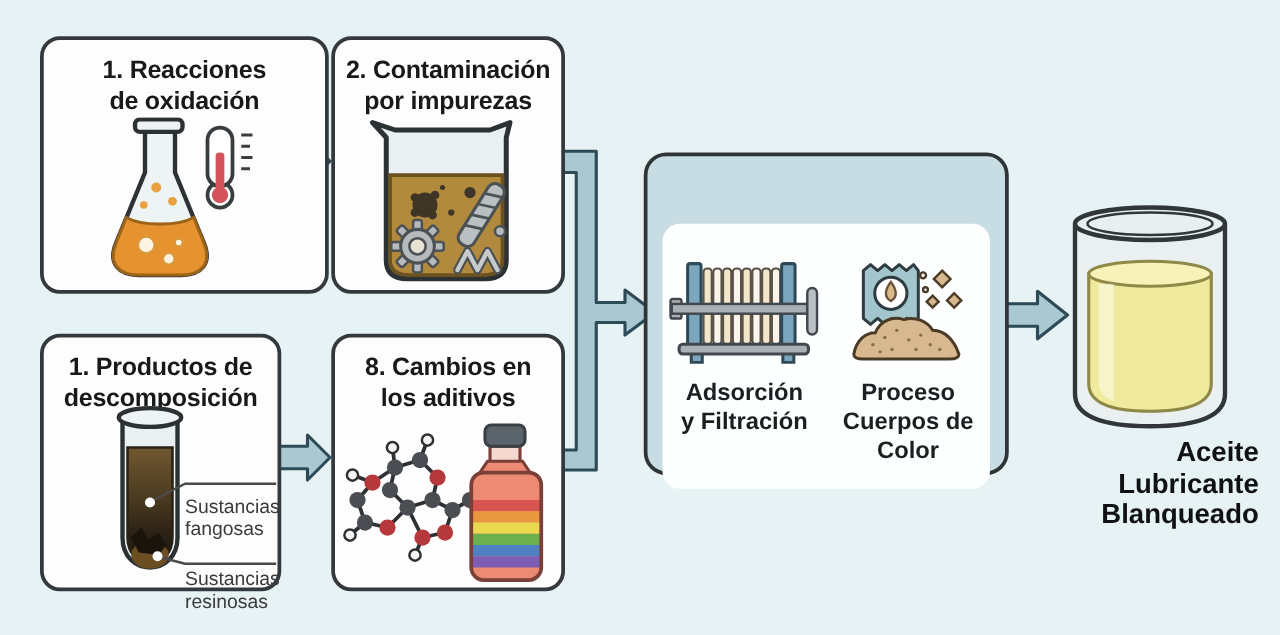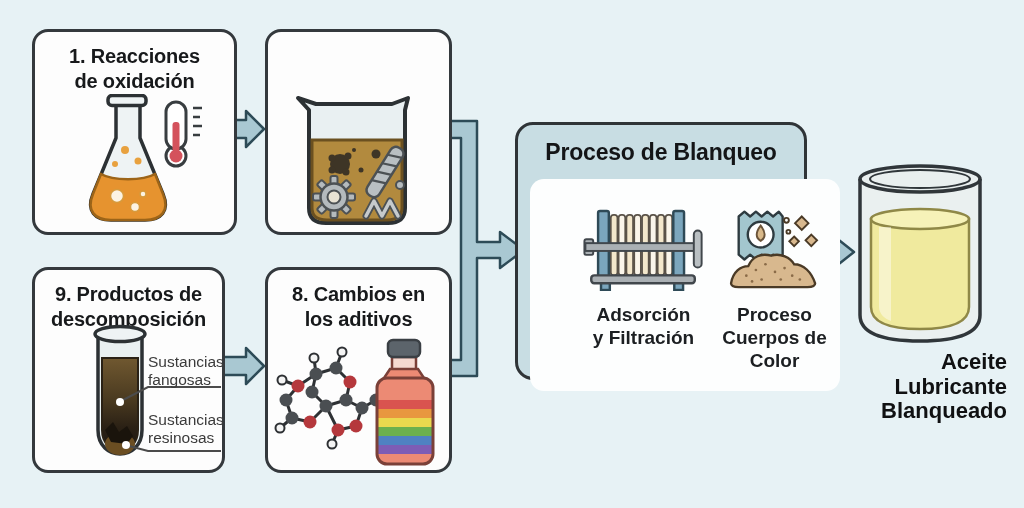--- a/index.html
+++ b/index.html
@@ -15,33 +15,33 @@
     position:absolute;z-index:1;background:#fdfdfd;
     border:3px solid #34393d;border-radius:16px;box-sizing:border-box;
   }
   .cause-title{
     margin-top:12px;text-align:center;font-weight:bold;
     font-size:20px;line-height:25px;color:#17191b;letter-spacing:-0.2px;
   }
   .cause-art{position:absolute;}
   .annotation{
     position:absolute;font-size:15.5px;line-height:17.5px;
-    color:#3b3b3b;text-align:left;
+    color:#3b3b3b;text-align:left;margin-top:44px;
   }
   .process-box{
     position:absolute;left:515px;top:122px;width:292px;height:258px;z-index:1;
     background:#c8dde3;border:3px solid #2f3437;border-radius:18px;box-sizing:border-box;
   }
   .process-title{
     margin-top:14px;text-align:center;font-weight:bold;
     font-size:23px;color:#141517;letter-spacing:-0.2px;
   }
   .process-panel{
     position:absolute;left:12px;top:54px;width:262px;height:190px;
-    background:#fdfefe;border-radius:14px;display:flex;padding-top:22px;box-sizing:content-box;padding-left:48px;
+    background:#fdfefe;border-radius:14px;display:flex;padding-top:22px;box-sizing:content-box;
   }
   .process-step{flex:1;display:flex;flex-direction:column;align-items:center;}
   .step-icon-wrap{height:90px;display:flex;align-items:flex-end;justify-content:center;}
   .step-label{
     margin-top:12px;text-align:center;font-weight:bold;
     font-size:19px;line-height:23px;color:#1c1f22;
   }
   .beaker-art{position:absolute;left:849px;top:157px;z-index:1;}
   .output-label{
     position:absolute;left:845px;top:350px;width:162px;z-index:1;
@@ -55,21 +55,21 @@
 
   <svg class="arrow-layer" width="1024" height="508" viewBox="0 0 1024 508">
     <g fill="#a9c8d2" stroke="#2d4b57" stroke-width="2.5" stroke-linejoin="round">
       <polygon points="222,120 246,120 246,111 264,129 246,147 246,138 222,138"></polygon>
       <polygon points="222,357 246,357 246,348 264,366 246,384 246,375 222,375"></polygon>
       <path d="M450,121 H477 V242 H500 V232 L524,250 L500,268 V258 H477 V376 H450 V360 H461 V138 H450 Z"></path>
       <polygon points="798,243 830,243 830,233 854,252 830,271 830,261 798,261"></polygon>
     </g>
   </svg>
 
-  <div class="cause-box" style="left:32px;top:29px;width:205px;height:206px">
+  <div class="cause-box" style="left:32px;top:29px;width:231px;height:206px">
     <div class="cause-title prewrap">1. Reacciones
 de oxidación</div>
     <svg class="cause-art" style="left:14px;top:62px" width="168" height="136" viewBox="0 0 168 136">
       <g>
         <path d="M67,10 L67,44 L44,100 C37,117 46,126 62,126 L96,126 C112,126 121,117 114,100 L91,44 L91,10 Z" fill="#eef3f4" stroke="#2c3134" stroke-width="3.5" stroke-linejoin="round"></path>
         <path d="M52,80 C64,87 94,87 106,80 L114,100 C121,117 112,126 96,126 L62,126 C46,126 37,117 44,100 Z" fill="#e6932f" stroke="#9c6418" stroke-width="2.5"></path>
         <circle cx="68" cy="102" r="6.5" fill="#fcf3e3" stroke="#d79a3c" stroke-width="1.5"></circle>
         <circle cx="86" cy="113" r="4.5" fill="#fcf3e3" stroke="#d79a3c" stroke-width="1.5"></circle>
         <circle cx="94" cy="100" r="3" fill="#fcf3e3" stroke="#d79a3c" stroke-width="1.5"></circle>
         <circle cx="76" cy="56" r="4" fill="#e8a13e"></circle>
@@ -81,20 +81,22 @@
         <circle cx="127" cy="62" r="10" fill="#ffffff" stroke="#383d40" stroke-width="3"></circle>
         <rect x="117" y="8" width="20" height="47" rx="10" fill="#ffffff" stroke="#383d40" stroke-width="3"></rect>
         <rect x="123.5" y="28" width="7" height="30" rx="3" fill="#d4525c"></rect>
         <circle cx="127" cy="62" r="6.5" fill="#d4525c"></circle>
         <path d="M144,14 h9 M144,23 h7 M144,32 h9 M144,41 h7" stroke="#383d40" stroke-width="2.5"></path>
       </g>
     </svg>
   </div>
 
   <div class="cause-box" style="left:265px;top:29px;width:187px;height:206px">
+    <div class="cause-title prewrap">2. Contaminación
+por impurezas</div>
     <svg class="cause-art" style="left:20px;top:60px" width="148" height="138" viewBox="0 0 148 138">
       <path d="M21,18 L10,6 L28,12 L104,12 L120,6 L117,18 L117,116 Q117,131 100,131 L38,131 Q21,131 21,116 Z" fill="#e9f0f2" stroke="#2c3134" stroke-width="4" stroke-linejoin="round"></path>
       <path d="M24,48 L114,48 L114,116 Q114,128 99,128 L39,128 Q24,128 24,116 Z" fill="#b28a3e" stroke="#6b5020" stroke-width="3"></path>
       <g fill="#3e3526">
         <circle cx="52" cy="72" r="10"></circle>
           <circle cx="44" cy="66" r="3.5"></circle>
           <circle cx="60" cy="64" r="3.5"></circle>
         <circle cx="58" cy="80" r="3.5"></circle>
           <circle cx="44" cy="78" r="3.5"></circle>
         <circle cx="88" cy="62" r="4.5"></circle>
@@ -122,21 +124,21 @@
       </g>
       <g>
         <path d="M78,124 L86,109 L94,124 L102,109 L110,124" fill="none" stroke="#4c5154" stroke-width="7" stroke-linejoin="round" stroke-linecap="round"></path>
         <path d="M78,124 L86,109 L94,124 L102,109 L110,124" fill="none" stroke="#c6cacc" stroke-width="3.5" stroke-linejoin="round" stroke-linecap="round"></path>
         <circle cx="112" cy="93" r="4" fill="#b4babd" stroke="#4c5154" stroke-width="2"></circle>
       </g>
     </svg>
   </div>
 
   <div class="cause-box" style="left:32px;top:267px;width:193px;height:206px">
-    <div class="cause-title prewrap">9. Productos de
+    <div class="cause-title prewrap">1. Productos de
 descomposición</div>
     <svg class="cause-art" style="left:12px;top:52px" width="176" height="150" viewBox="0 0 176 150">
       <defs>
         <linearGradient id="tubeGrad" x1="0" y1="0" x2="0" y2="1">
           <stop offset="0" stop-color="#705830"></stop>
             <stop offset="0.45" stop-color="#4a3a20"></stop>
           <stop offset="0.75" stop-color="#2b2115"></stop>
             <stop offset="1" stop-color="#1c1712"></stop>
         </linearGradient>
       </defs>
@@ -210,21 +212,20 @@
           <rect x="105" y="102" width="56" height="9" fill="#4f81c2"></rect>
           <rect x="105" y="111" width="56" height="9" fill="#7d5cb5"></rect>
         </g>
         <rect x="105" y="44" width="56" height="86" rx="10" fill="none" stroke="#7a4038" stroke-width="3"></rect>
         <rect x="116" y="6" width="32" height="17" rx="5" fill="#5c646b" stroke="#3a3f44" stroke-width="2.5"></rect>
       </g>
     </svg>
   </div>
 
   <div class="process-box">
-    <div class="process-title">Proceso de Blanqueo</div>
     <div class="process-panel">
       <div class="process-step">
         <div class="step-icon-wrap">
           <svg width="124" height="84" viewBox="0 0 124 86">
             <g fill="#7ba6bd" stroke="#2e4a57" stroke-width="2.5">
               <rect x="18" y="74" width="9" height="11"></rect>
                 <rect x="93" y="74" width="9" height="11"></rect>
             </g>
             <g stroke="#5a5248" stroke-width="1.8">
               <rect x="28" y="8" width="6.8" height="62" rx="3" fill="#f3e7cb"></rect>

